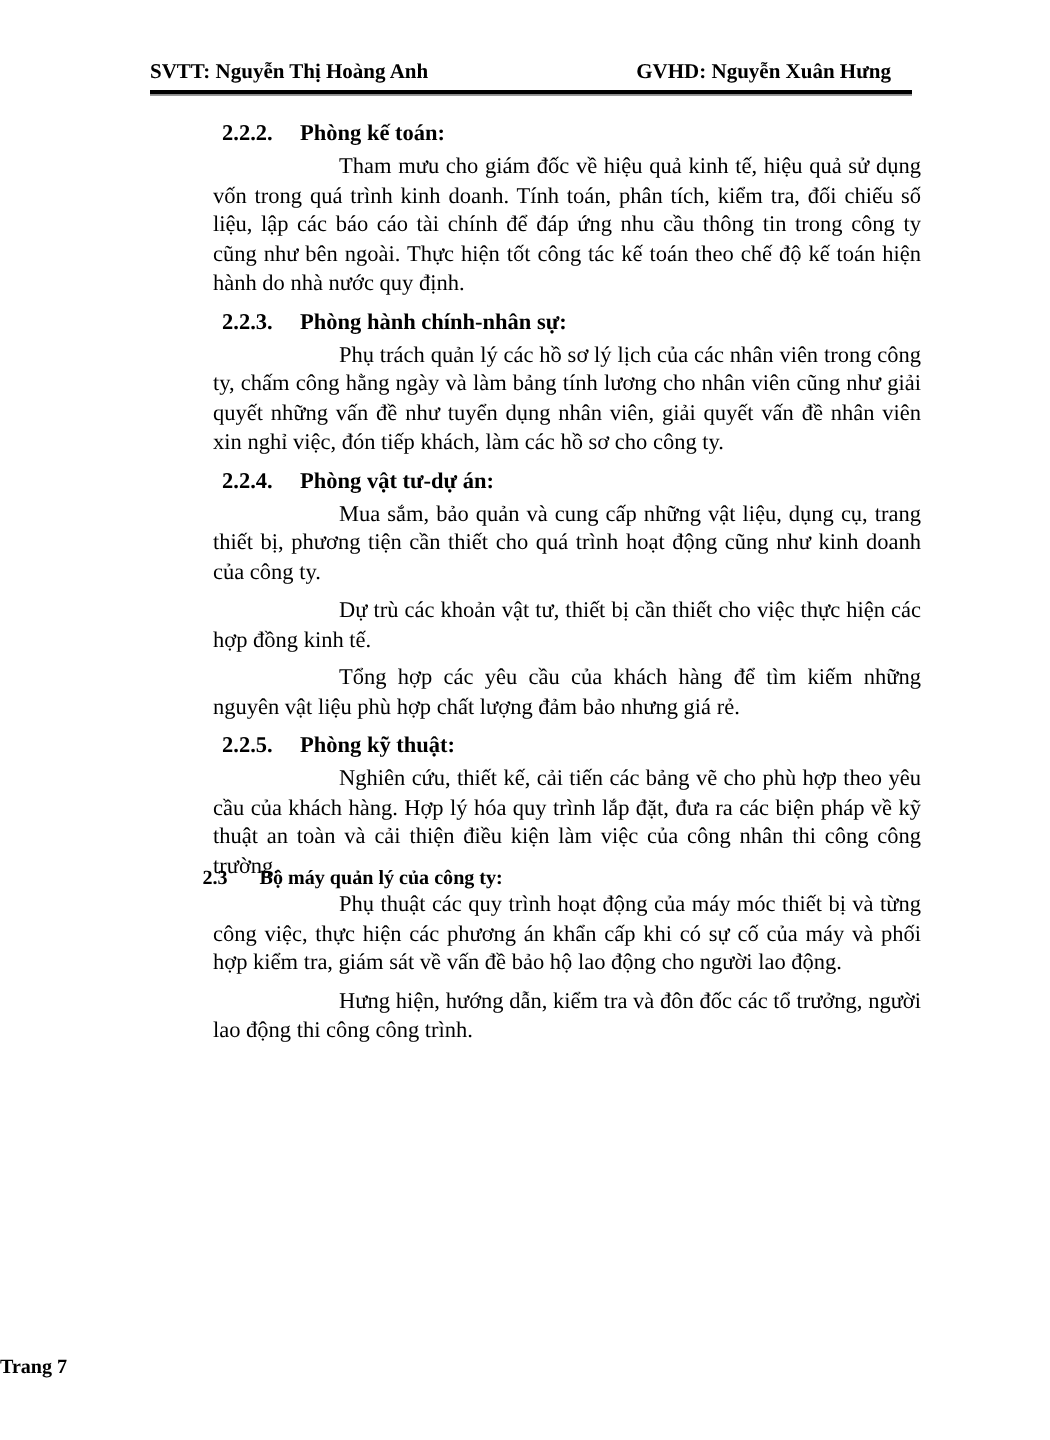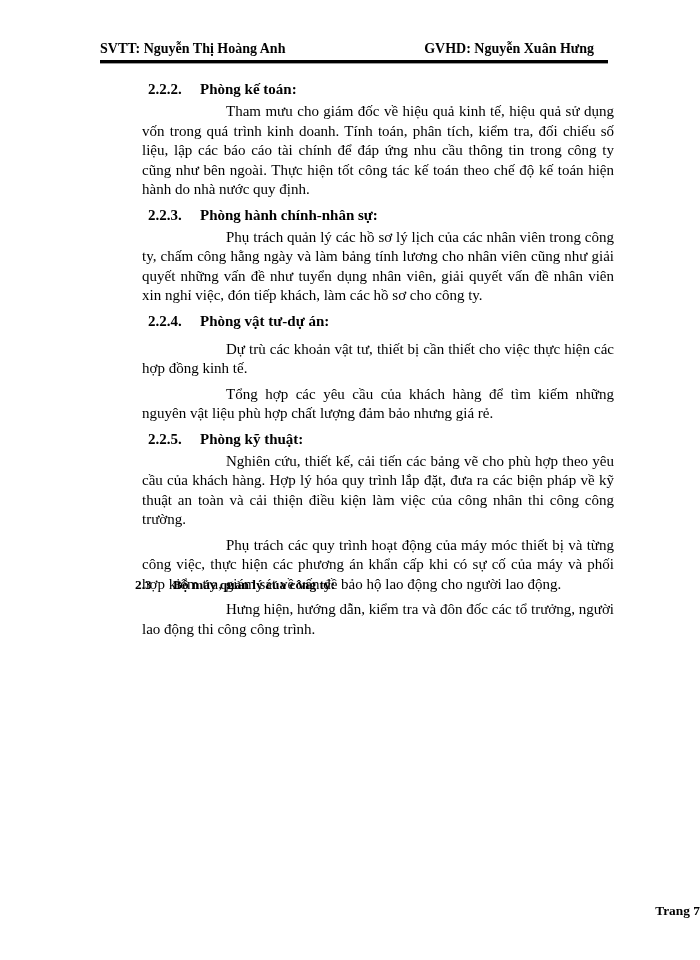--- a/index.html
+++ b/index.html
@@ -12,21 +12,21 @@
   .rule-thick { position:absolute; left:100px; top:60px; width:508px; height:3px; background:#000; }
   .rule-thin { position:absolute; left:100px; top:63px; width:508px; height:1px; background:#9a9a9a; }
   .content { position:absolute; left:142px; top:80px; width:472px; font-size:15px; }
   .h3 { font-weight:bold; margin:0; padding-left:6px; line-height:18px; height:18px; }
   .h3 .num { display:inline-block; width:52px; }
   .para { margin:0; text-align:justify; line-height:19.5px; text-indent:84px; }
   .gap-s { height:6px; }
   .gap-h { height:4px; }
   .h2 { font-weight:bold; position:absolute; left:135px; top:576px; font-size:13.4px; line-height:18px; }
   .h2 .num { display:inline-block; width:38px; }
-  .footer { position:absolute; left:0; width:700px; top:903px; text-align:right;
+  .footer { position:absolute; left:0; width:700px; top:903px; text-align:left;
             font-weight:bold; font-size:13.4px; }
 </style>
 </head>
 <body>
 
 <div class="header">
   <span class="left">SVTT:  Nguyễn Thị Hoàng Anh</span>
   <span class="right">GVHD:  Nguyễn Xuân  Hưng</span>
 </div>
 <div class="rule-thick"></div>
@@ -45,33 +45,34 @@
     <span class="num">2.2.3.</span><span>Phòng  hành  chính-nhân  sự:</span>
   </div>
   <div class="gap-h"></div>
   <p class="para">Phụ trách quản lý các hồ sơ lý lịch  của các nhân viên  trong công ty, chấm công hằng ngày  và làm  bảng tính lương  cho nhân viên  cũng như giải  quyết những vấn đề như tuyển dụng nhân viên, giải quyết vấn đề nhân viên xin nghỉ việc, đón tiếp khách, làm các hồ sơ cho công ty.</p>
   <div class="gap-s"></div>
 
   <div class="h3">
     <span class="num">2.2.4.</span><span>Phòng  vật tư-dự  án:</span>
   </div>
   <div class="gap-h"></div>
+  <p class="para">Mua sắm, bảo quản và cung cấp những vật liệu,  dụng cụ, trang thiết bị, phương tiện cần thiết cho quá trình hoạt động cũng như kinh  doanh của công ty.</p>
   <div class="gap-s"></div>
   <p class="para">Dự trù các khoản vật tư, thiết bị cần thiết cho việc thực hiện các hợp đồng kinh  tế.</p>
   <div class="gap-s"></div>
   <p class="para">Tổng hợp các yêu cầu của khách hàng để tìm kiếm những nguyên vật liệu phù hợp chất lượng đảm bảo nhưng giá rẻ.</p>
   <div class="gap-s"></div>
 
   <div class="h3">
     <span class="num">2.2.5.</span><span>Phòng  kỹ thuật:</span>
   </div>
   <div class="gap-h"></div>
   <p class="para">Nghiên cứu, thiết kế, cải tiến các bảng vẽ cho phù hợp theo yêu cầu của khách hàng. Hợp lý hóa quy trình  lắp đặt, đưa ra các biện pháp về kỹ thuật an toàn và cải thiện điều kiện làm việc của công nhân thi công công trường.</p>
   <div class="gap-s"></div>
-  <p class="para">Phụ trách các quy trình  hoạt động của máy móc thiết bị và từng công việc, thực hiện các phương án khẩn cấp khi có sự cố của máy và phối hợp kiểm tra, giám  sát về vấn đề bảo hộ lao động cho người lao động.</p>
+  <p class="para">Phụ thuật các quy trình  hoạt động của máy móc thiết bị và từng công việc, thực hiện các phương án khẩn cấp khi có sự cố của máy và phối hợp kiểm tra, giám  sát về vấn đề bảo hộ lao động cho người lao động.</p>
   <div class="gap-s"></div>
   <p class="para">Hưng hiện, hướng dẫn, kiểm tra và đôn đốc các tổ trưởng, người lao động thi công công trình.</p>
 </div>
 
 <div class="h2">
   <span class="num">2.3</span><span>Bộ máy quản lý của công ty:</span>
 </div>
 
 <div class="footer">Trang   7</div>
 

